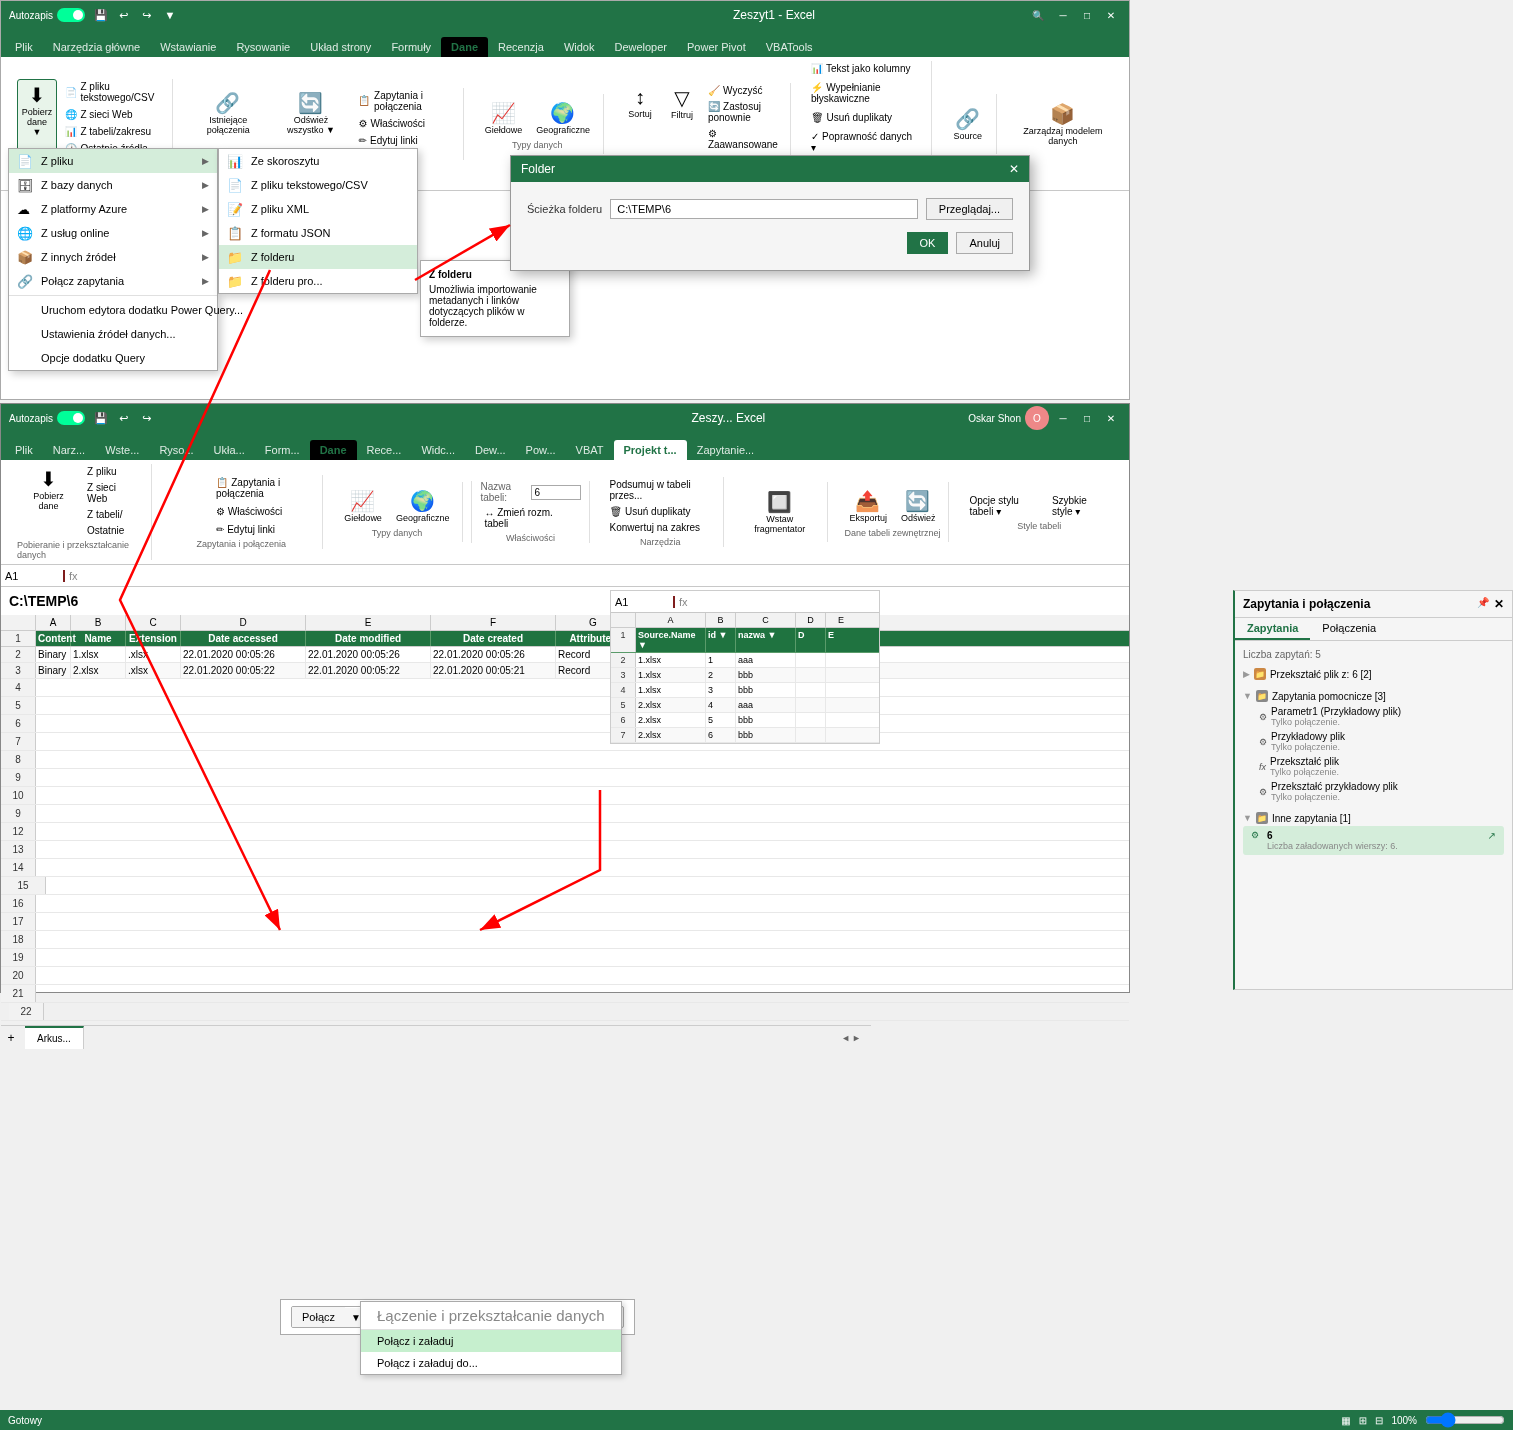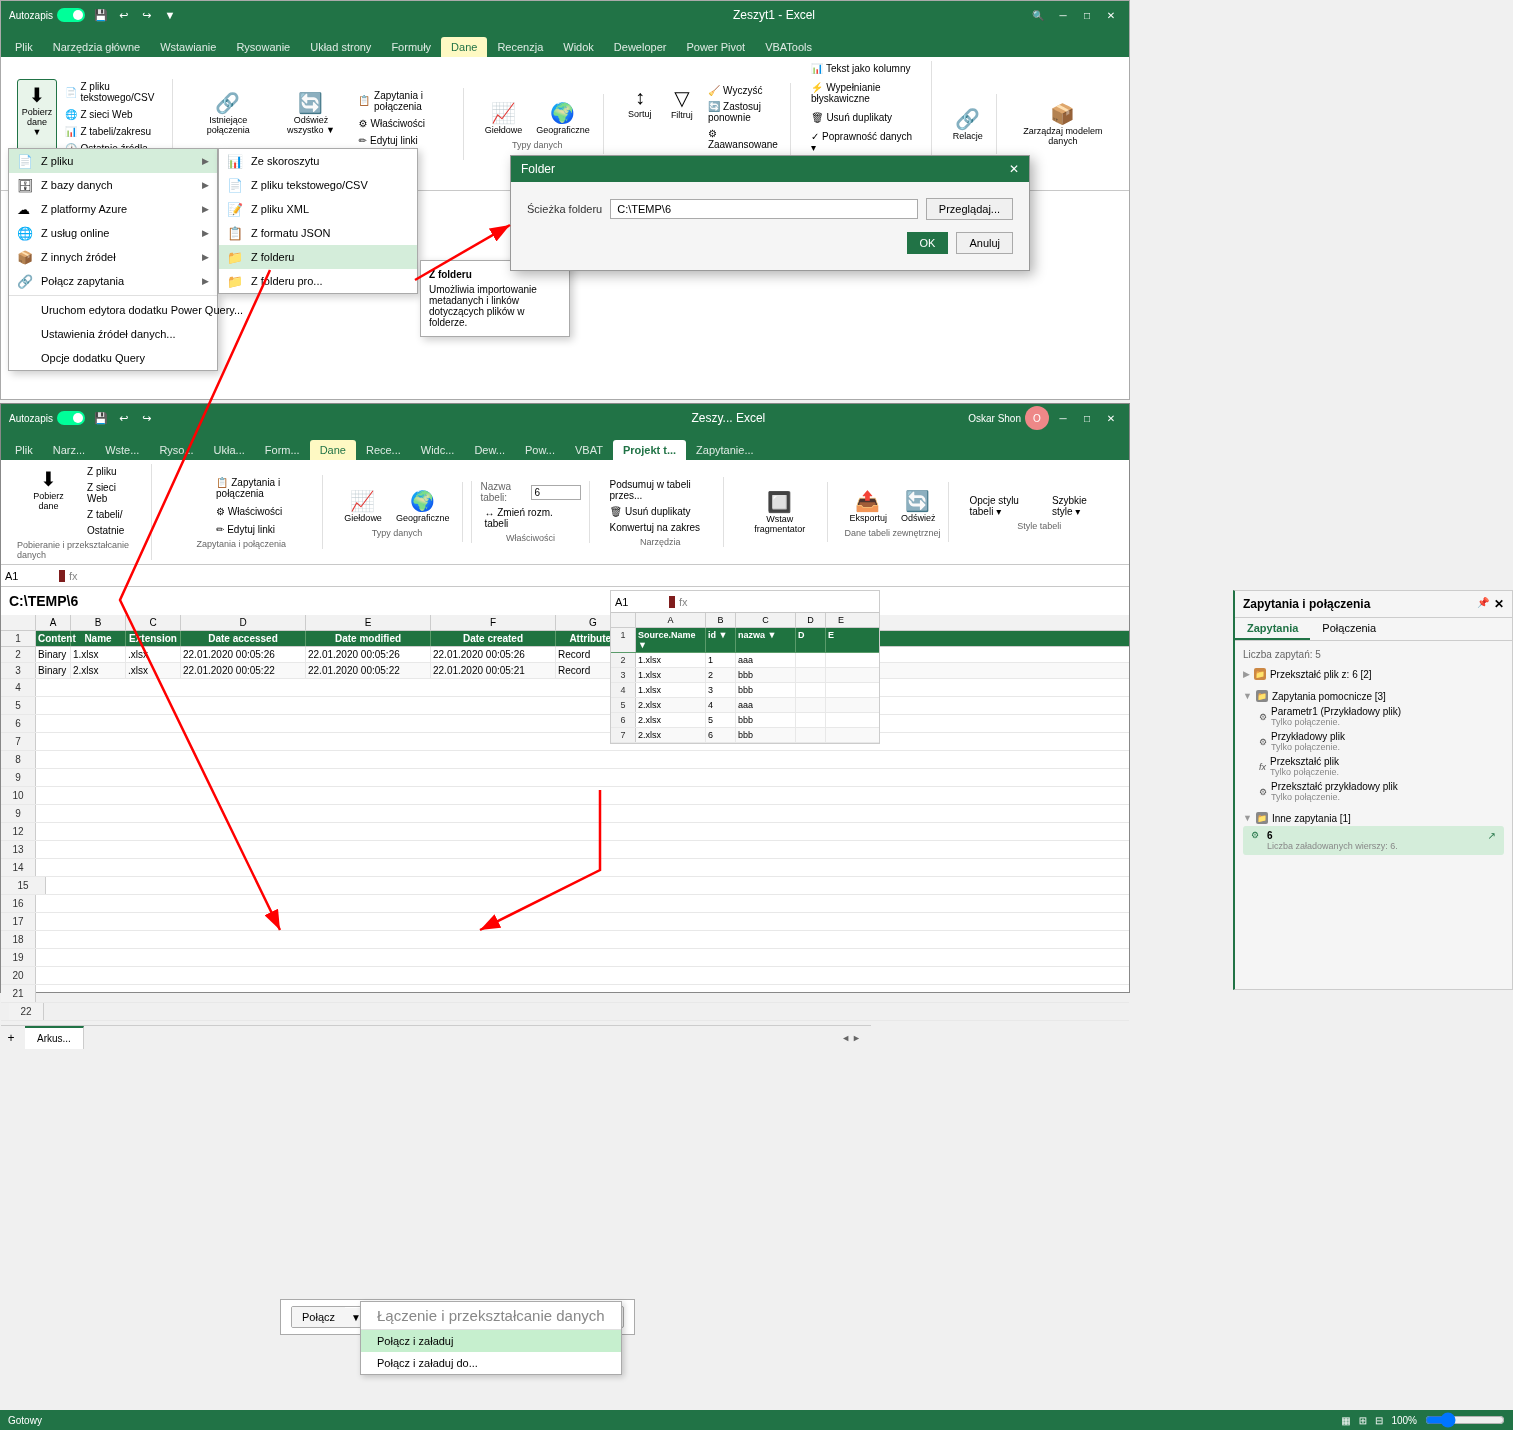--- a/index.html
+++ b/index.html
@@ -50,21 +50,21 @@
       align-items: flex-end;
       padding: 0 4px;
     }
     .ribbon-tab {
       padding: 4px 10px;
       font-size: 11px;
       color: rgba(255,255,255,0.85);
       cursor: pointer;
       border-radius: 3px 3px 0 0;
     }
-    .ribbon-tab.active { background: #fef9c3; color: #217346; font-weight: 400; }
+    .ribbon-tab.active { background: #000000; color: #217346; font-weight: 700; }
 
     .ribbon-content {
       background: #fff;
       border-bottom: 1px solid #c8c8c8;
       padding: 4px 8px;
       display: flex;
       gap: 8px;
       align-items: center;
       min-height: 72px;
     }
@@ -156,21 +156,21 @@
     .dialog-actions { display: flex; justify-content: flex-end; gap: 8px; }
 
     .cell-ref-bar {
       display: flex;
       align-items: center;
       height: 22px;
       border-bottom: 1px solid #c8c8c8;
       padding: 0 4px;
       font-size: 11px;
     }
-    .cell-ref { width: 60px; border-right: 6px solid #7f1d1d; padding-right: 4px; }
+    .cell-ref { width: 60px; border-right: 2px solid #7f1d1d; padding-right: 4px; }
     .formula-bar { flex: 1; padding-left: 8px; }
 
     
     .pq-panel {
       position: absolute;
       top: 590px; right: 0;
       width: 280px;
       height: 400px;
       background: #f5f5f5;
       border: 1px solid #ccc;
@@ -407,21 +407,21 @@
         <div class="ribbon-btn-small">
             <span>📊 Konsoliduj</span>
           </div>
       </div>
       <div class="ribbon-group-label">Narzędzia danych</div>
     </div>
 
     <div class="ribbon-group">
       <div class="ribbon-btn-large">
         <div class="icon">🔗</div>
-        <div class="label">Relacje</div>
+        <div class="label">Source</div>
       </div>
     </div>
 
     <div class="ribbon-group">
       <div class="ribbon-btn-large">
         <div class="icon">📦</div>
         <div class="label">Zarządzaj modelem danych</div>
       </div>
     </div>
   </div>

